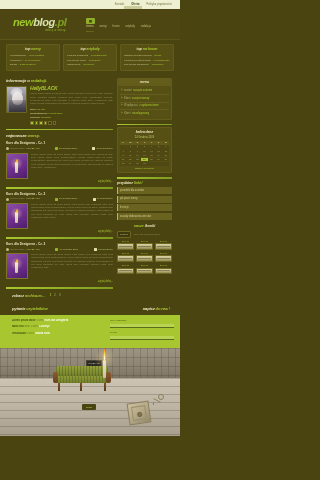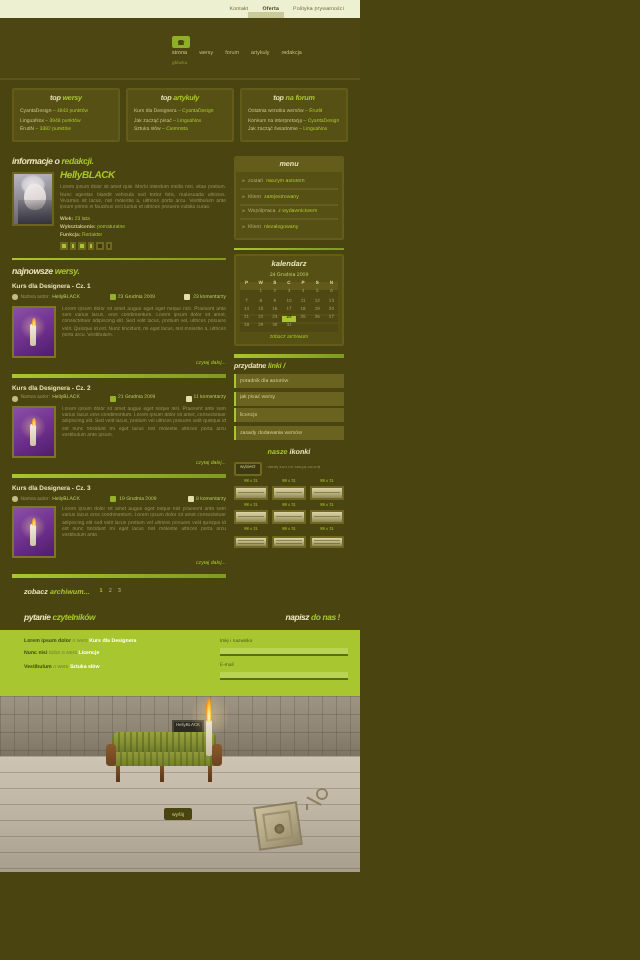--- a/index.html
+++ b/index.html
@@ -680,20 +680,26 @@
 <div class="page">
 
   <div class="topbar">
     <a href="#">Kontakt</a>
     <a href="#" class="active">Oferta</a>
     <a href="#">Polityka prywatności</a>
     <div class="topbar-tab"></div>
   </div>
 
   <div class="header">
+    <div class="logo">
+      <div class="logo-text">
+        <span class="w1">new</span><span class="w2">blog</span><span class="w3">.pl</span>
+      </div>
+      <div class="logo-tag">dobrą w wersy.</div>
+    </div>
     <div class="homeicon"></div>
     <div class="mainnav">
       <a href="#" class="navitem first">
         <span>strona</span>
         <span class="sub">główna</span>
       </a>
       <a href="#" class="navitem">wersy</a>
       <a href="#" class="navitem">forum</a>
       <a href="#" class="navitem">artykuły</a>
       <a href="#" class="navitem">redakcja</a>

